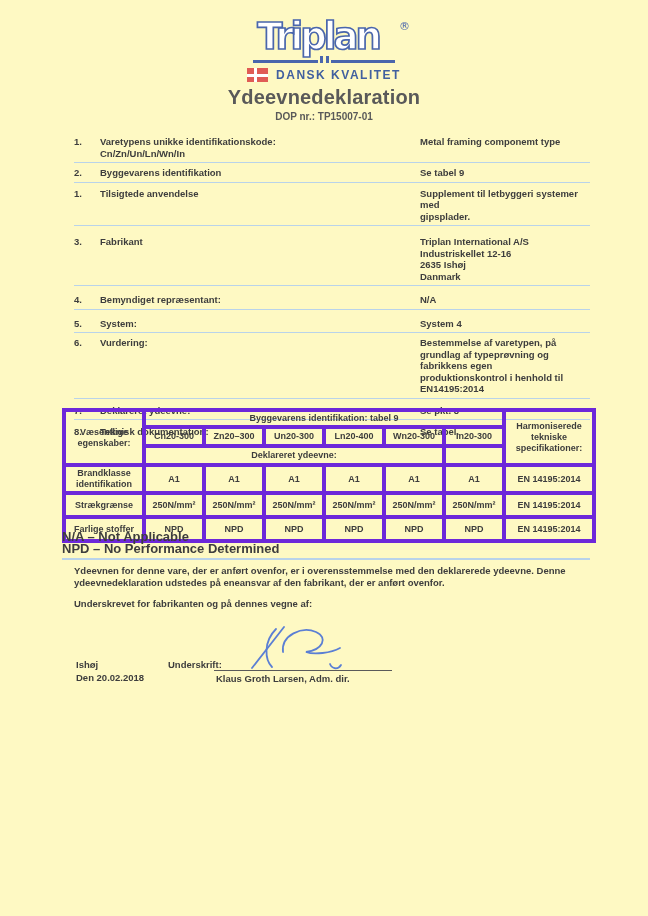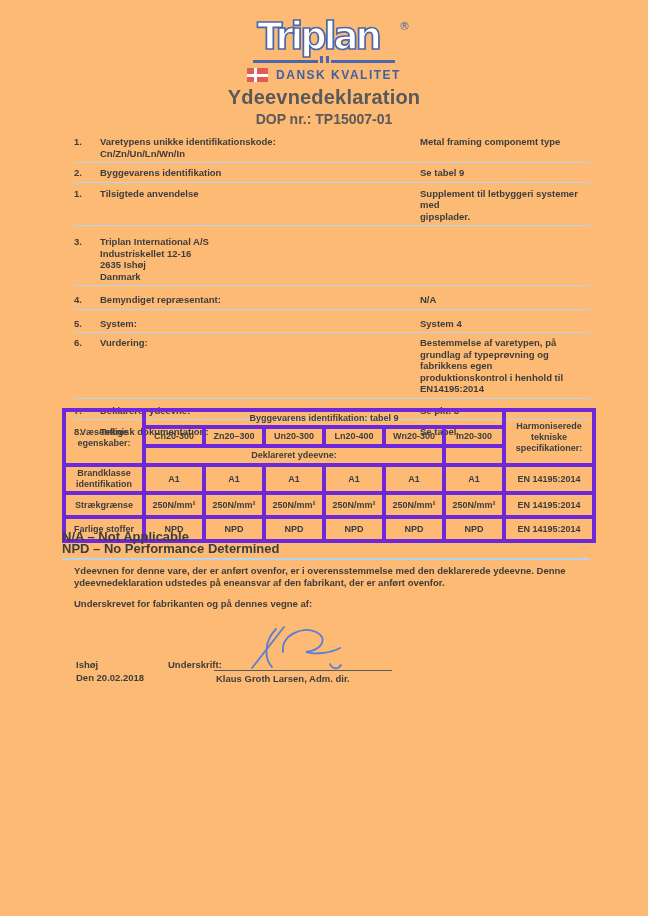--- a/index.html
+++ b/index.html
@@ -1,36 +1,36 @@
 <!DOCTYPE html>
 <html><head>
 <meta charset="utf-8">
 <style>
   html,body{margin:0;padding:0;background:#ffffff;}
   .page{
-    position:relative;width:648px;height:916px;background:#fdba74;
+    position:relative;width:648px;height:916px;background:#fef9c3;
     font-family:"Liberation Sans",sans-serif;color:#3d3d3d;overflow:hidden;
   }
   
   .logo-block{position:absolute;top:12px;left:0;right:0;text-align:center;}
   .wordmark{display:block;margin:0 auto;}
   .logo-rule{display:flex;align-items:center;justify-content:center;width:142px;margin:0 auto 3px auto;}
   .logo-rule .seg{height:3px;background:#4a66ac;flex:1;}
   .logo-rule .ticks{display:flex;gap:3px;margin:0 2px;transform:translateY(-2px);}
   .logo-rule .ticks i{display:block;width:3px;height:7px;background:#4a66ac;}
   .tagline-row{display:flex;align-items:center;justify-content:center;gap:8px;}
   .flag{position:relative;width:21px;height:14px;background:#e05c55;}
   .flag:before{content:"";position:absolute;left:7px;top:0;width:3px;height:14px;background:#fff;}
   .flag:after{content:"";position:absolute;left:0;top:5.5px;width:21px;height:3px;background:#fff;}
   .tagline{font-size:12px;font-weight:bold;letter-spacing:1.5px;color:#41609f;}
   
   .doc-title{position:absolute;top:86px;left:0;right:0;text-align:center;
     font-size:20px;font-weight:bold;color:#595959;letter-spacing:.2px;}
   .dop-number{position:absolute;top:111px;left:0;right:0;text-align:center;
-    font-size:14px;font-weight:bold;color:#595959;}
+    font-size:10px;font-weight:bold;color:#595959;}
   
   .items{position:absolute;top:131px;left:74px;width:516px;}
   .row{display:grid;grid-template-columns:26px 1fr 170px;
     border-bottom:1.5px solid #b9d3ea;padding:4px 0 3px 0;}
   .row:last-child{border-bottom:none;}
   .row.pt1{padding-top:5px;} .row.pt6{padding-top:10px;}
   .row.pt4{padding-top:8px;} .row.pt2{padding-top:6px;}
   .i-num,.i-label,.i-value{font-size:9.5px;font-weight:bold;line-height:11.5px;white-space:pre-line;}
   
   .dop-table{position:absolute;top:408px;left:62px;}
@@ -95,20 +95,21 @@
       <span class="i-value">Se tabel 9</span>
     </div>
     <div class="row pt1">
       <span class="i-num">1.</span>
       <span class="i-label">Tilsigtede anvendelse</span>
       <span class="i-value">Supplement til letbyggeri systemer med
 gipsplader.</span>
     </div>
     <div class="row pt6">
       <span class="i-num">3.</span>
+      <span class="i-label">Fabrikant</span>
       <span class="i-value">Triplan International A/S
 Industriskellet 12-16
 2635 Ishøj
 Danmark</span>
     </div>
     <div class="row pt4">
       <span class="i-num">4.</span>
       <span class="i-label">Bemyndiget repræsentant:</span>
       <span class="i-value">N/A</span>
     </div>

